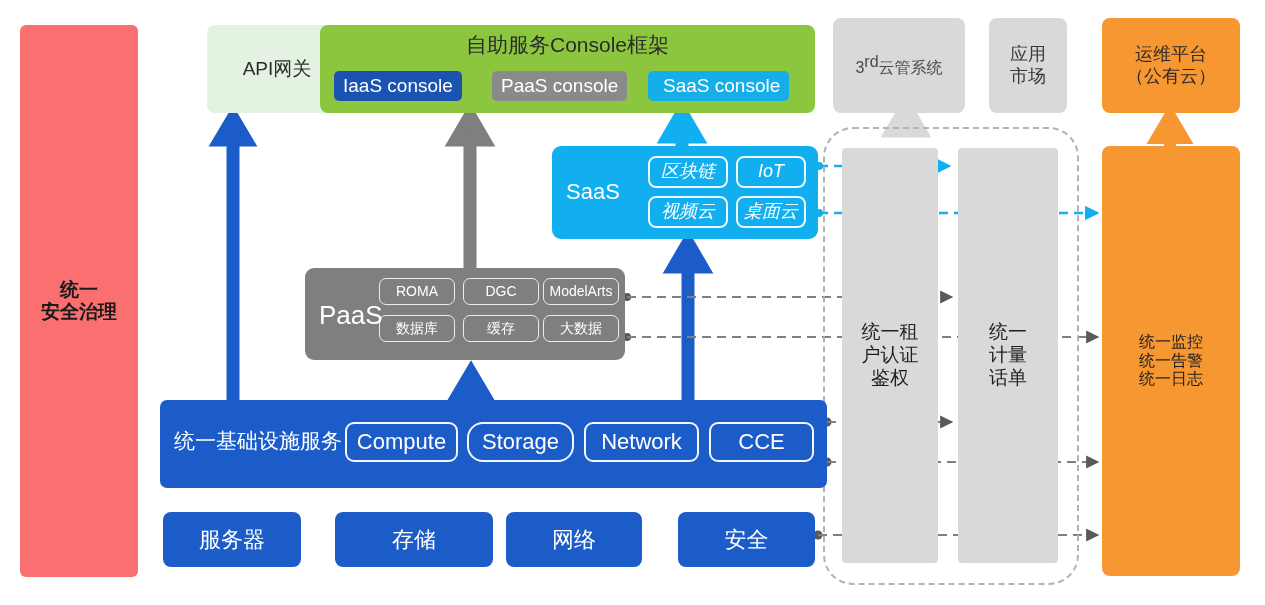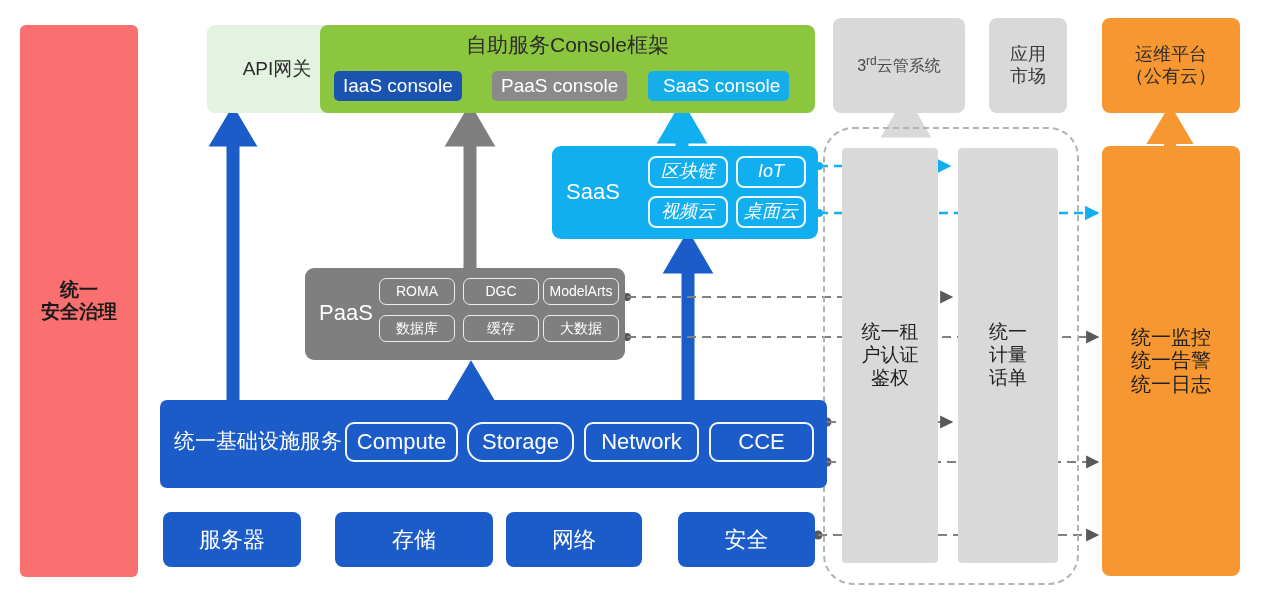--- a/index.html
+++ b/index.html
@@ -73,37 +73,37 @@
   #chip-iaas { left: 14px;  background: #1A53B0; }
   #chip-paas { left: 172px; background: #8A8A8A; }
   #chip-saas { left: 328px; background: #16AEE8; padding-left: 15px; }
 
   
   #third-cloud {
     left: 833px; top: 18px; width: 132px; height: 95px;
     background: #D9D9D9; border-radius: 8px;
     color: #4a4a4a; font-size: 16px;
   }
-  #third-cloud sup { font-size: 12px; vertical-align: super; }
+  #third-cloud sup { font-size: 16px; vertical-align: super; }
   #app-market {
     left: 989px; top: 18px; width: 78px; height: 95px;
     background: #D9D9D9; border-radius: 8px;
     color: #3a3a3a; font-size: 18px;
   }
   
   #ops-head {
     left: 1102px; top: 18px; width: 138px; height: 95px;
     background: #F79731; border-radius: 8px;
     color: #2b2b2b; font-size: 18px;
   }
   
   #ops-panel {
     left: 1102px; top: 146px; width: 138px; height: 430px;
     background: #F79731; border-radius: 8px;
-    color: #1f1f1f; font-size: 20px;
+    color: #1f1f1f; font-size: 16px;
   }
 
   
   #saas {
     left: 552px; top: 146px; width: 266px; height: 93px;
     background: #12AFF0; border-radius: 9px;
     display: block;
   }
   #saas .saas-label {
     position: absolute; left: 14px; top: 33px;
@@ -125,21 +125,21 @@
   #sc-3 { left: 184px; top: 50px; width: 70px; }
 
   
   #paas {
     left: 305px; top: 268px; width: 320px; height: 92px;
     background: #7F7F7F; border-radius: 9px;
     display: block;
   }
   #paas .paas-label {
     position: absolute; left: 14px; top: 32px;
-    color: #ffffff; font-size: 22px;
+    color: #ffffff; font-size: 26px;
   }
   .paas-chip {
     position: absolute;
     border: 1.6px solid rgba(255,255,255,.85);
     border-radius: 7px;
     color: #ffffff; font-size: 14px;
     display: flex; align-items: center; justify-content: center;
     height: 27px; width: 76px;
     box-sizing: border-box;
   }

